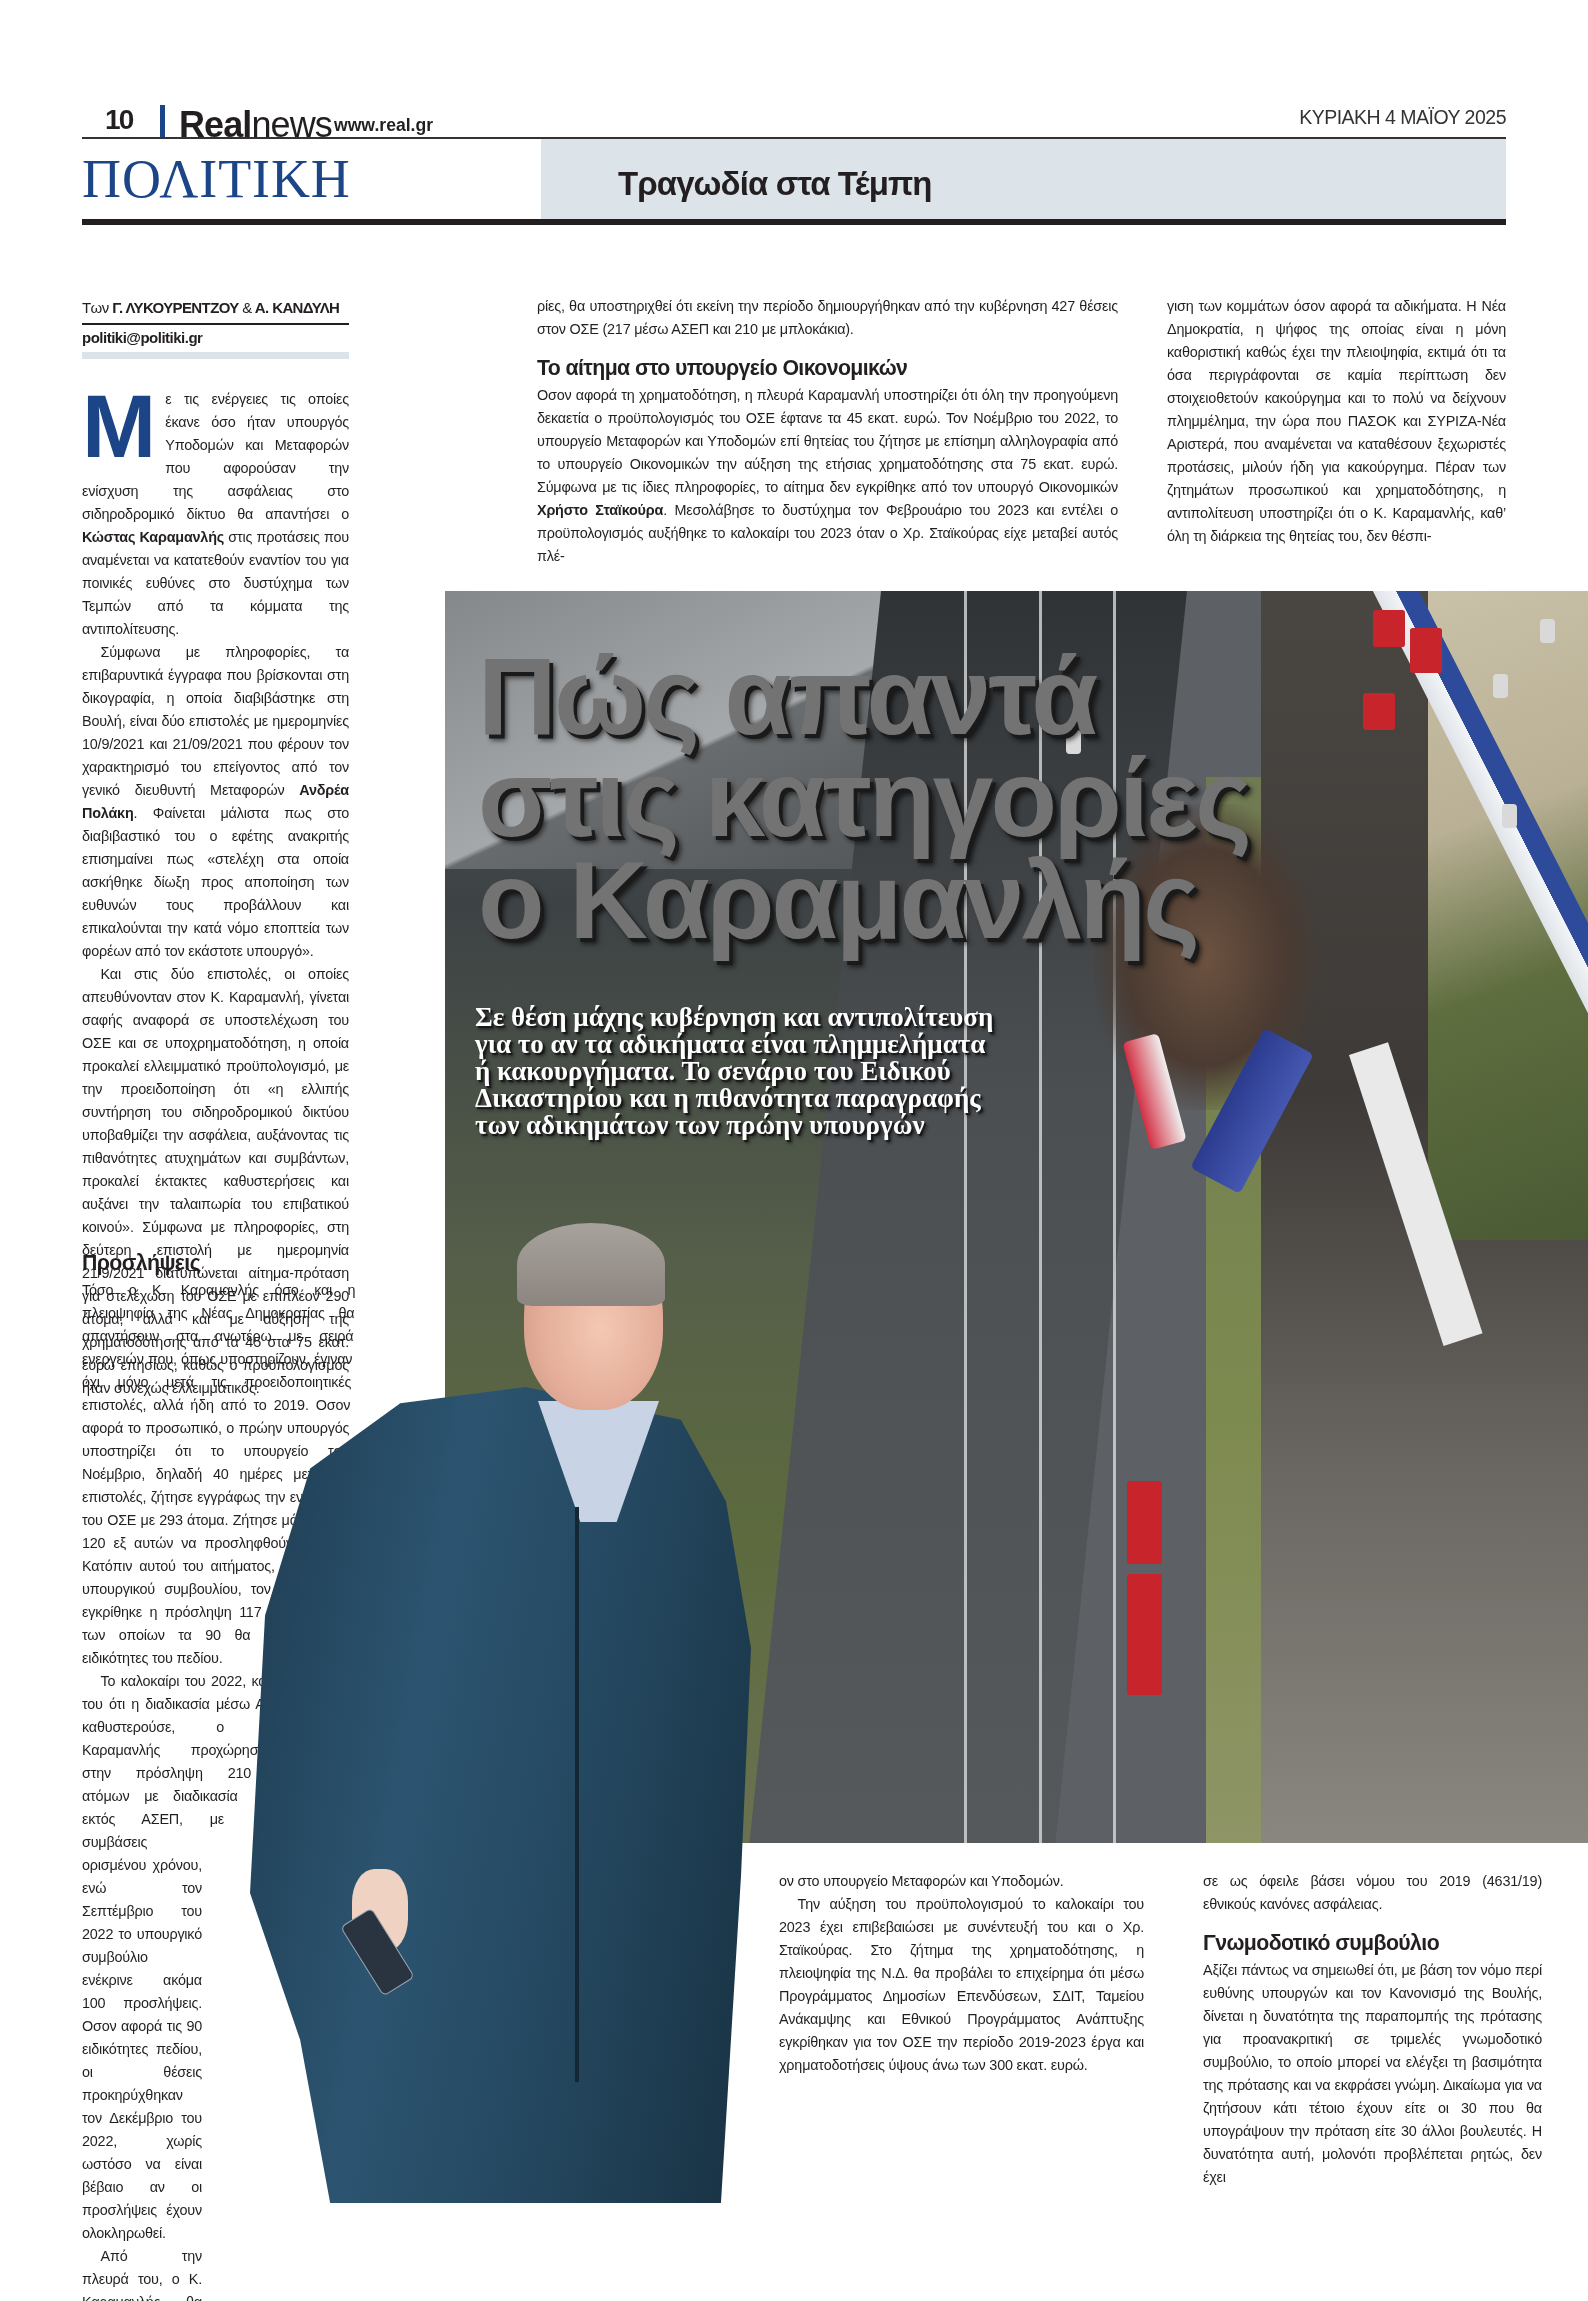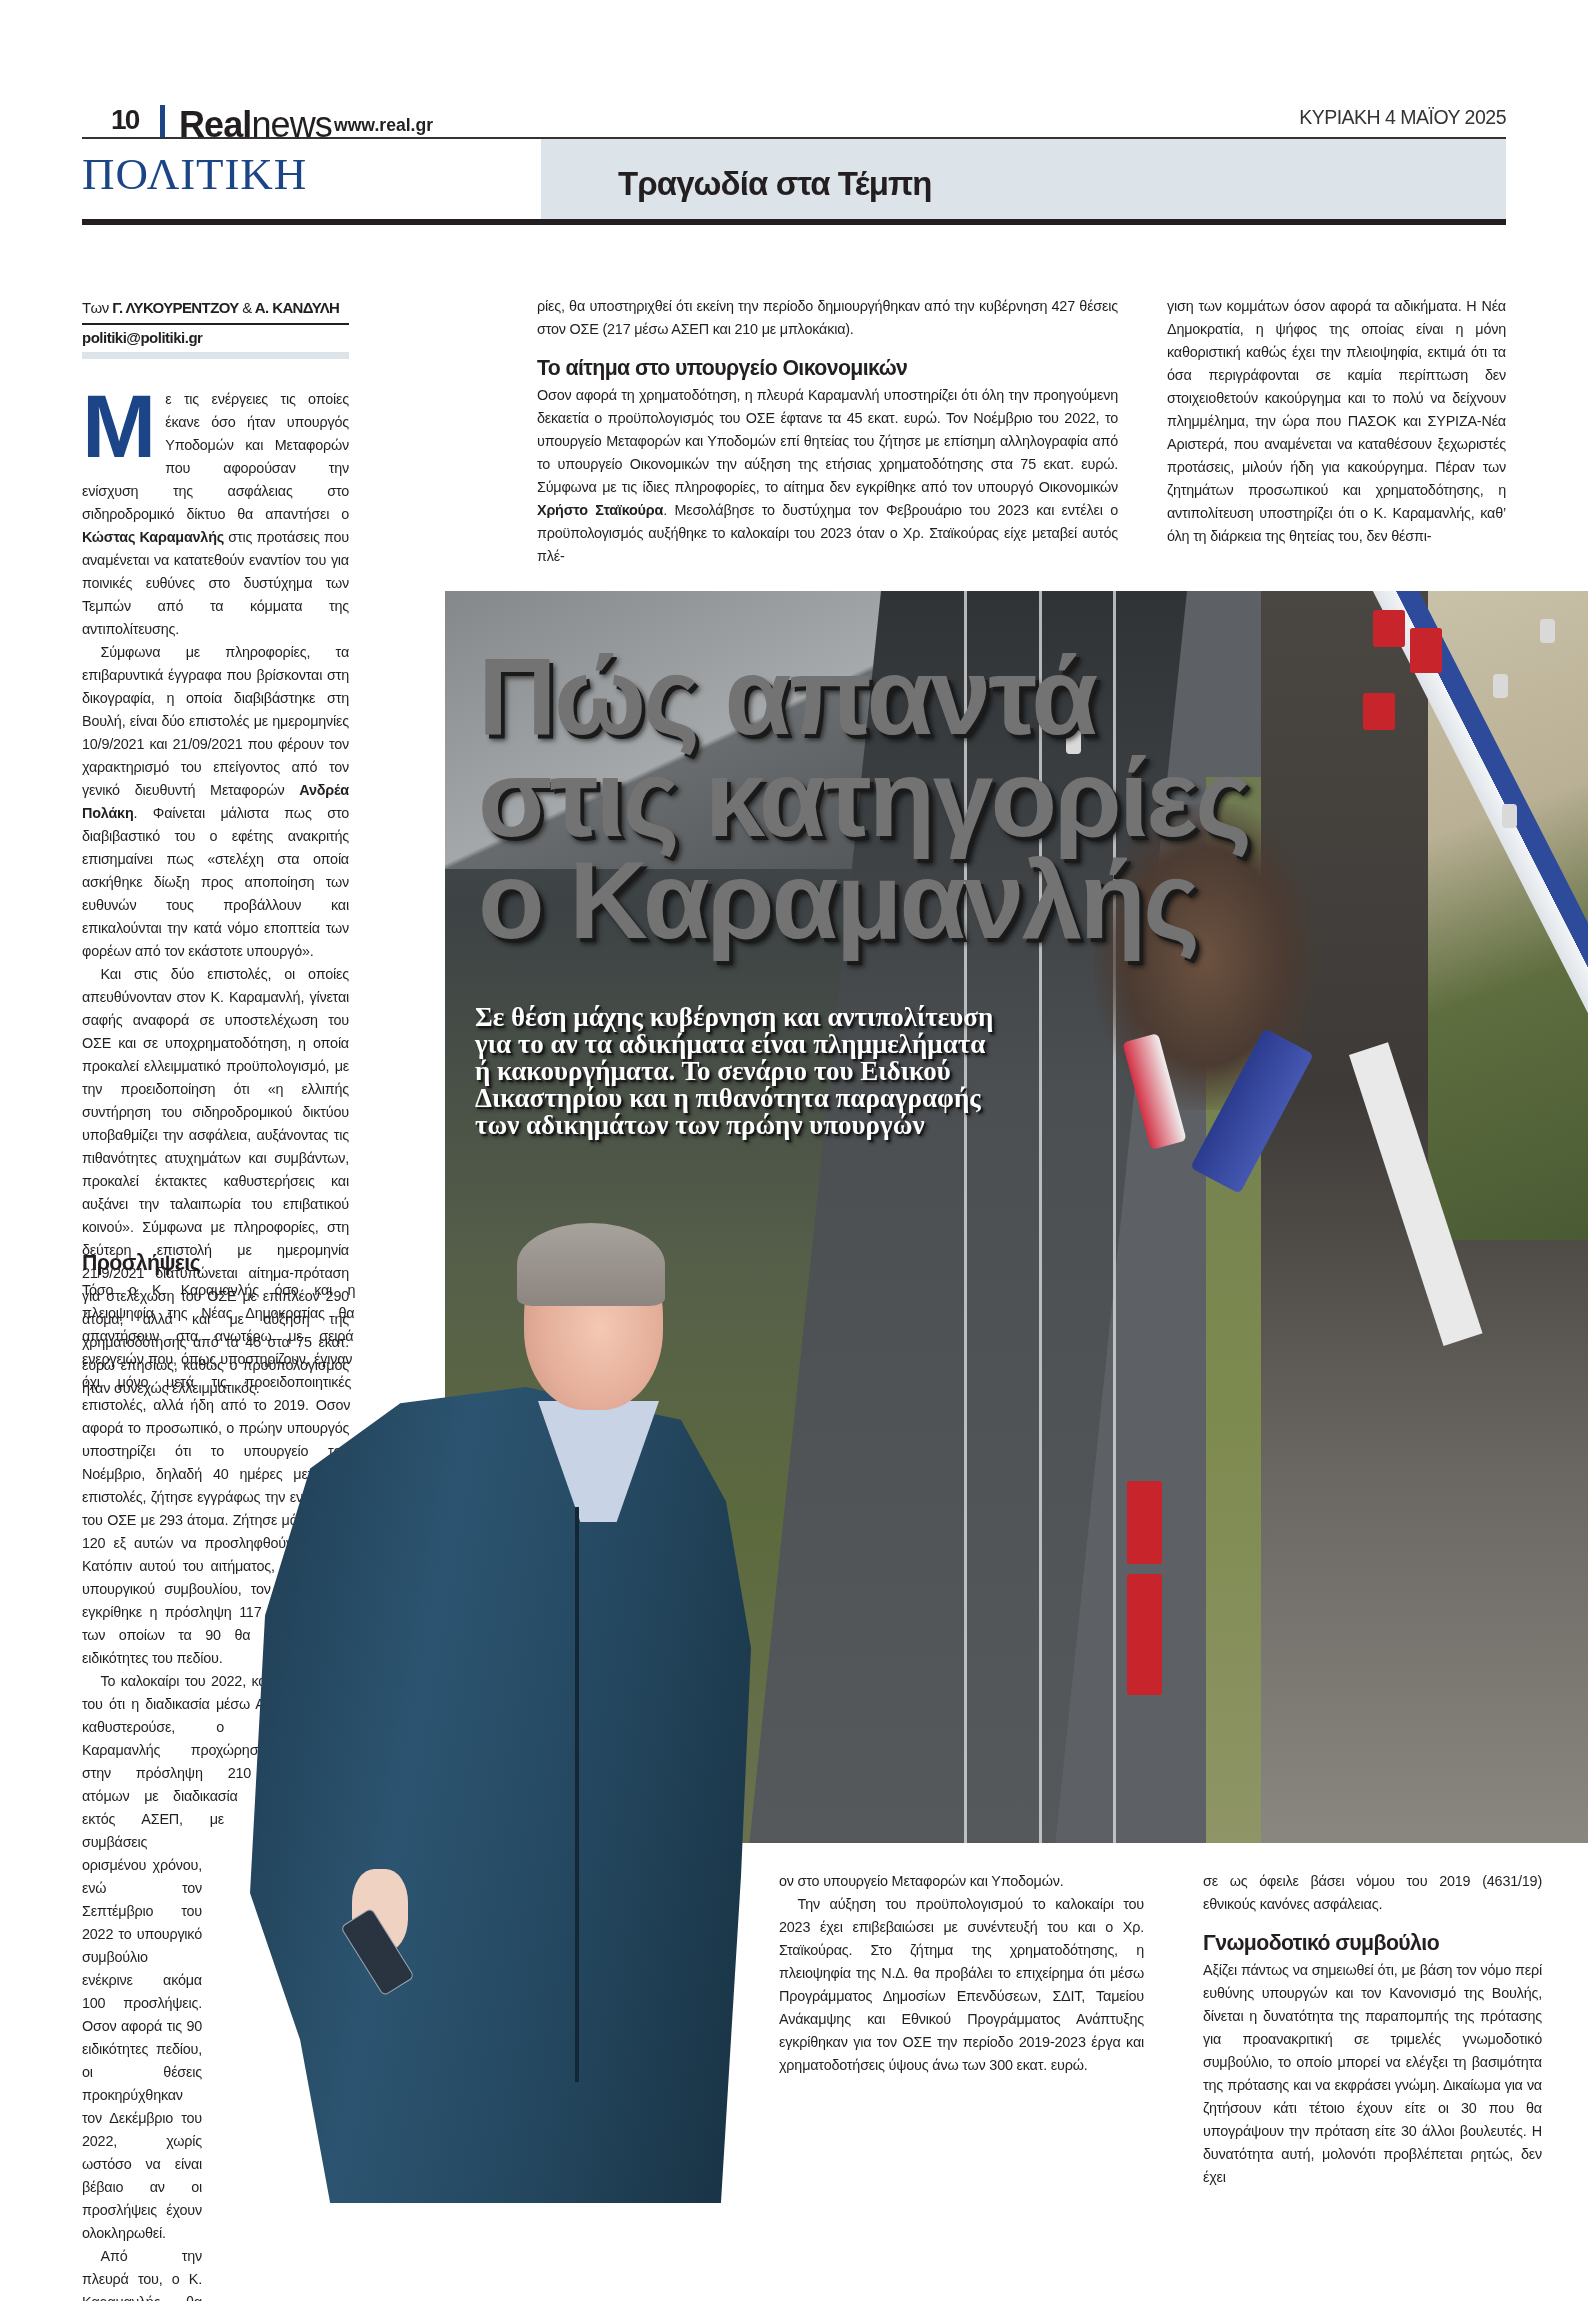--- a/index.html
+++ b/index.html
@@ -2,30 +2,30 @@
 <html style="font-size:15px"><head>
 <meta charset="utf-8">
 <style>
   * { box-sizing: border-box; margin: 0; padding: 0; }
   html, body { width: 1589px; height: 2301px; background: #ffffff; overflow: hidden; }
   body { position: relative; font-family: "Liberation Sans", "DejaVu Sans", sans-serif; color: #231f20; }
 
   .abs { position: absolute; }
 
   
-  .page-num { left: 111px; top: 104px; font-size: 28px; font-weight: bold; letter-spacing: -1.9px; font-family: "Liberation Sans", sans-serif; }
+  .page-num { left: 105px; top: 104px; font-size: 28px; font-weight: bold; letter-spacing: -1.9px; font-family: "Liberation Sans", sans-serif; }
   .brand-sep { left: 160px; top: 105px; width: 4.6px; height: 32px; background: #1c4587; }
   .brand { left: 179px; top: 104px; font-size: 36px; letter-spacing: -0.9px; }
   .brand b { font-weight: bold; }
   .brand span.lite { font-weight: normal; }
   .brand-url { left: 334px; top: 115px; font-size: 17.6px; font-weight: bold; }
   .date { right: 83px; top: 106px; font-size: 19.5px; color: #333; letter-spacing: -0.5px; }
   .rule-thin { left: 82px; top: 137px; width: 1424px; height: 1.9px; background: #333; }
   .section-band { left: 541px; top: 139px; width: 965px; height: 80px; background: #dce4ea; }
-  .section-name { left: 82px; top: 148px; font-family: "Liberation Serif", "DejaVu Serif", serif; font-size: 45px; color: #1c4587; letter-spacing: 0.9px; }
+  .section-name { left: 82px; top: 148px; font-family: "Liberation Serif", "DejaVu Serif", serif; font-size: 54px; color: #1c4587; letter-spacing: 0.9px; }
   .section-topic { left: 618px; top: 165px; font-size: 33px; font-weight: bold; letter-spacing: -0.9px; }
   .rule-thick { left: 82px; top: 219px; width: 1424px; height: 5.6px; background: #231f20; }
 
   
   .byline { left: 82px; top: 299px; width: 267px; font-size: 15px; font-weight: bold; letter-spacing: -0.6px; white-space: nowrap; }
   .byline .pre { font-weight: normal; }
   .byline-rule { left: 82px; top: 323px; width: 267px; height: 1.9px; background: #231f20; }
   .email { left: 82px; top: 329px; font-size: 15px; font-weight: bold; letter-spacing: -0.5px; }
   .byline-band { left: 82px; top: 352px; width: 267px; height: 7.4px; background: #dce4ea; }
 

